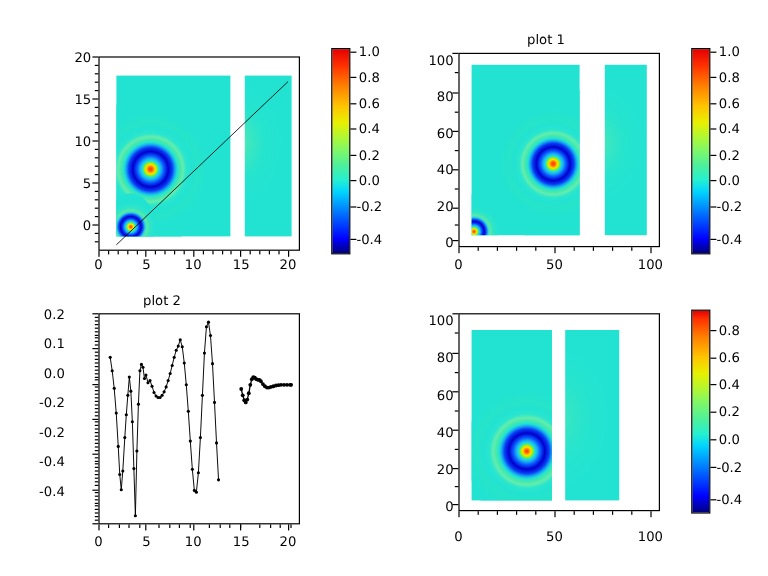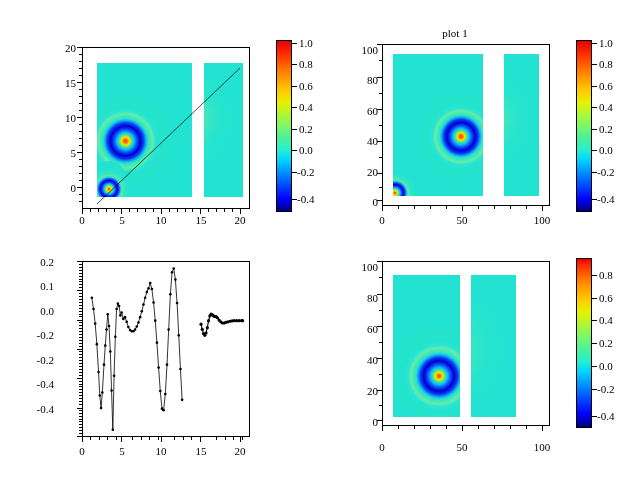--- a/index.html
+++ b/index.html
@@ -6,21 +6,21 @@
   html,body{margin:0;padding:0;}
   body{
     width:640px;height:480px;
     background:#ffffff;
     font-family:"DejaVu Sans", sans-serif;
     overflow:hidden;
     position:relative;
   }
   .figure{position:absolute;left:0;top:0;width:640px;height:480px;}
 
-  .panel{position:absolute;font-family:Liberation Serif, serif;}
+  .panel{position:absolute;}
 
   
   .axes{
     position:absolute;
     border:1px solid #000;
     background:#ffffff;
     box-sizing:border-box;
     overflow:hidden;
   }
   .axes-clip{position:absolute;left:0;top:0;width:100%;height:100%;overflow:hidden;}
@@ -297,20 +297,21 @@
     <div class="cb-label" style="left:279px;top:80px;">0.6</div>
     <div class="cb-label" style="left:279px;top:101px;">0.4</div>
     <div class="cb-label" style="left:279px;top:123px;">0.2</div>
     <div class="cb-label" style="left:279px;top:144px;">0.0</div>
     <div class="cb-label" style="left:277px;top:166px;">-0.2</div>
     <div class="cb-label" style="left:277px;top:193px;">-0.4</div>
   </div>
 
   <div class="panel" style="left:0;top:240px;width:320px;height:240px;">
 
+    <div class="ptitle" style="left:20px;top:4px;width:230px;">plot 2</div>
 
     <div class="tlabel ylabel-t" style="left:16px;top:16px;width:38px;">0.2</div>
     <div class="tlabel ylabel-t" style="left:16px;top:40px;width:38px;">0.1</div>
     <div class="tlabel ylabel-t" style="left:16px;top:65px;width:38px;">0.0</div>
     <div class="tlabel ylabel-t" style="left:16px;top:89px;width:38px;">-0.2</div>
     <div class="tlabel ylabel-t" style="left:16px;top:114px;width:38px;">-0.2</div>
     <div class="tlabel ylabel-t" style="left:16px;top:138px;width:38px;">-0.4</div>
     <div class="tlabel ylabel-t" style="left:16px;top:163px;width:38px;">-0.4</div>
 
     <div class="tlabel xlabel-t" style="left:72px;top:205px;width:20px;">0</div>

